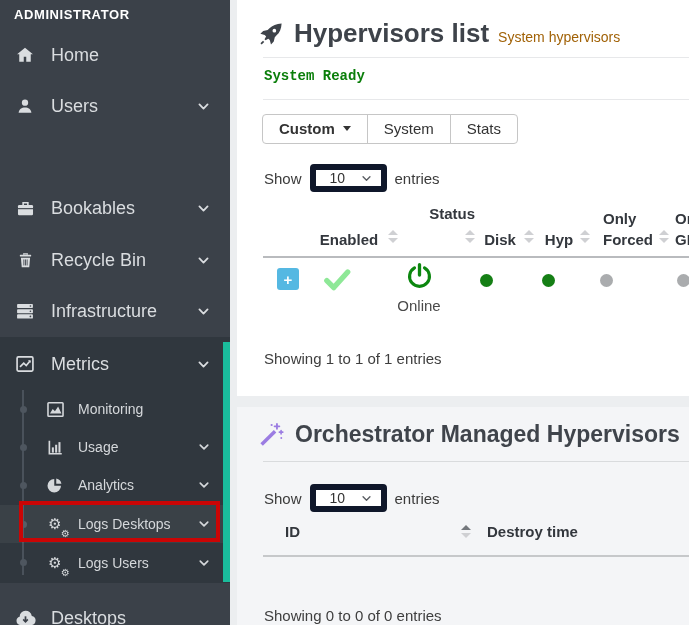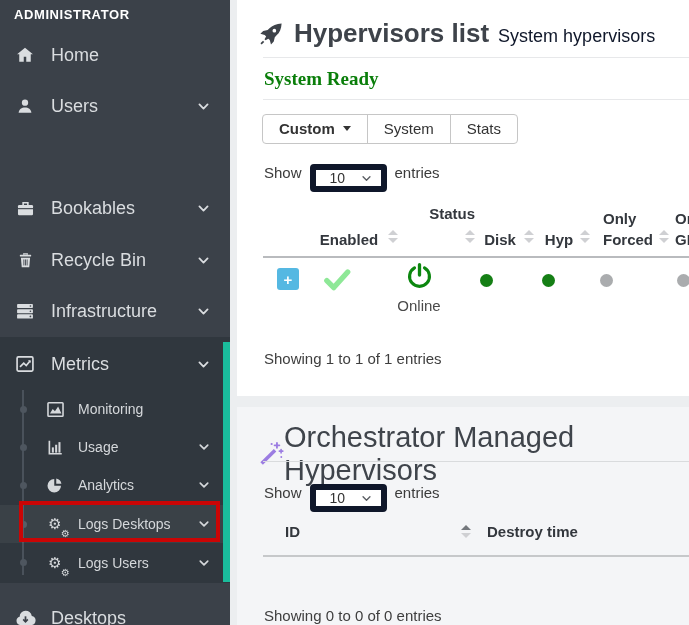--- a/index.html
+++ b/index.html
@@ -27,34 +27,34 @@
   .gear-glyph { position:relative; font-family:"DejaVu Sans", sans-serif; color:#d5d8db; font-size:15px; line-height:1; }
   .gear-glyph .g2 { position:absolute; font-size:10px; right:-4px; bottom:-4px; }
 
   
   .content { position:absolute; left:230px; top:0; width:459px; height:625px; background:#eceef0; }
   .card1 { position:absolute; left:7px; top:0; right:0; height:396px; background:#ffffff; overflow:hidden; }
   .card2 { position:absolute; left:7px; top:407px; right:0; height:240px; background:#f4f5f7; overflow:hidden; }
 
   .title-row { position:absolute; left:21px; top:18px; display:flex; align-items:center; }
   .page-title { font-size:26px; font-weight:bold; color:#3e434a; margin-left:10px; }
-  .page-subtitle { font-size:18px; color:#0f172a; margin-left:9px; position:relative; top:3px; }
+  .page-subtitle { font-size:14px; color:#a16207; margin-left:9px; position:relative; top:3px; }
   .divider { position:absolute; left:26px; right:0; height:1px; background:#e7e8ea; }
-  .status-msg { position:absolute; left:27px; top:68px; font-family:Liberation Serif, serif;
-                font-size:19px; font-weight:bold; color:#0a7e0a; }
+  .status-msg { position:absolute; left:27px; top:68px; font-family:Liberation Mono, monospace;
+                font-size:14px; font-weight:bold; color:#0a7e0a; }
 
   .btn-group { position:absolute; left:25px; top:114px; display:flex; }
   .btn { background:#fff; border:1px solid #c6c6c6; color:#333; font-size:15px; padding:5px 16px 6px;
          display:flex; align-items:center; cursor:pointer; margin-left:-1px; }
   .btn:first-child { border-radius:4px 0 0 4px; margin-left:0;font-weight:bold; }
   .btn:last-child { border-radius:0 4px 4px 0; }
   .btn-caret { width:0; height:0; border-left:4.5px solid transparent; border-right:4.5px solid transparent;
                border-top:5px solid #333; margin-left:8px; }
 
-  .show-row { position:absolute; display:flex; align-items:flex-start; font-size:15px; color:#3b3b3b; }
+  .show-row { position:absolute; display:flex; align-items:center; font-size:15px; color:#3b3b3b; }
   .select-box { width:77px; height:28px; background:#fff; border:6px solid #0f172a; border-radius:4px;
                 margin:0 8px; display:flex; align-items:center; justify-content:space-between;
                 padding:0 9px 0 14px; font-size:14px; color:#333; cursor:pointer; }
 
   .th { position:absolute; top:203px; height:52px; display:flex; align-items:flex-end; padding-bottom:4px;
         font-size:15px; font-weight:bold; color:#33373d; line-height:1.45; cursor:pointer; }
   .th .th-label { flex:1; text-align:center; }
   .sort-caret { display:flex; flex-direction:column; gap:3px; margin:0 0 8px 2px; }
   .sort-caret .up { width:0; height:0; border-left:5px solid transparent; border-right:5px solid transparent;
                     border-bottom:5px solid #cfd0d3; }
@@ -67,21 +67,21 @@
              border-radius:3px; color:#fff; font-size:15px; font-weight:bold; display:flex;
              align-items:center; justify-content:center; cursor:pointer; }
   .status-cell { position:absolute; left:152px; top:262px; width:60px; text-align:center; }
   .status-cell .online-lbl { font-size:15px; color:#4a4a4a; margin-top:2px; }
   .dot { position:absolute; top:274px; width:13px; height:13px; border-radius:50%; }
   .dot-green { background:#157f15; }
   .dot-gray { background:#aaacae; }
   .summary { position:absolute; left:27px; font-size:15px; color:#3e3e3e; }
 
   .card2 .title-row { top:14px; }
-  .card2-title { font-size:29px; font-weight:normal; color:#3f444b; }
+  .card2-title { font-size:23px; font-weight:bold; color:#3f444b; margin-left:11px; }
   .th2 { position:absolute; top:116px; font-size:15px; font-weight:bold; color:#33373d; cursor:pointer; }
   .th2-id { left:48px; width:186px; display:flex; justify-content:space-between; align-items:center; }
   .head-line2 { position:absolute; left:26px; right:0; top:148px; height:2px; background:#c6c8ca; }
 
   svg { display:block; }
 </style>
 </head>
 <body>
 
 <div class="sidebar">

